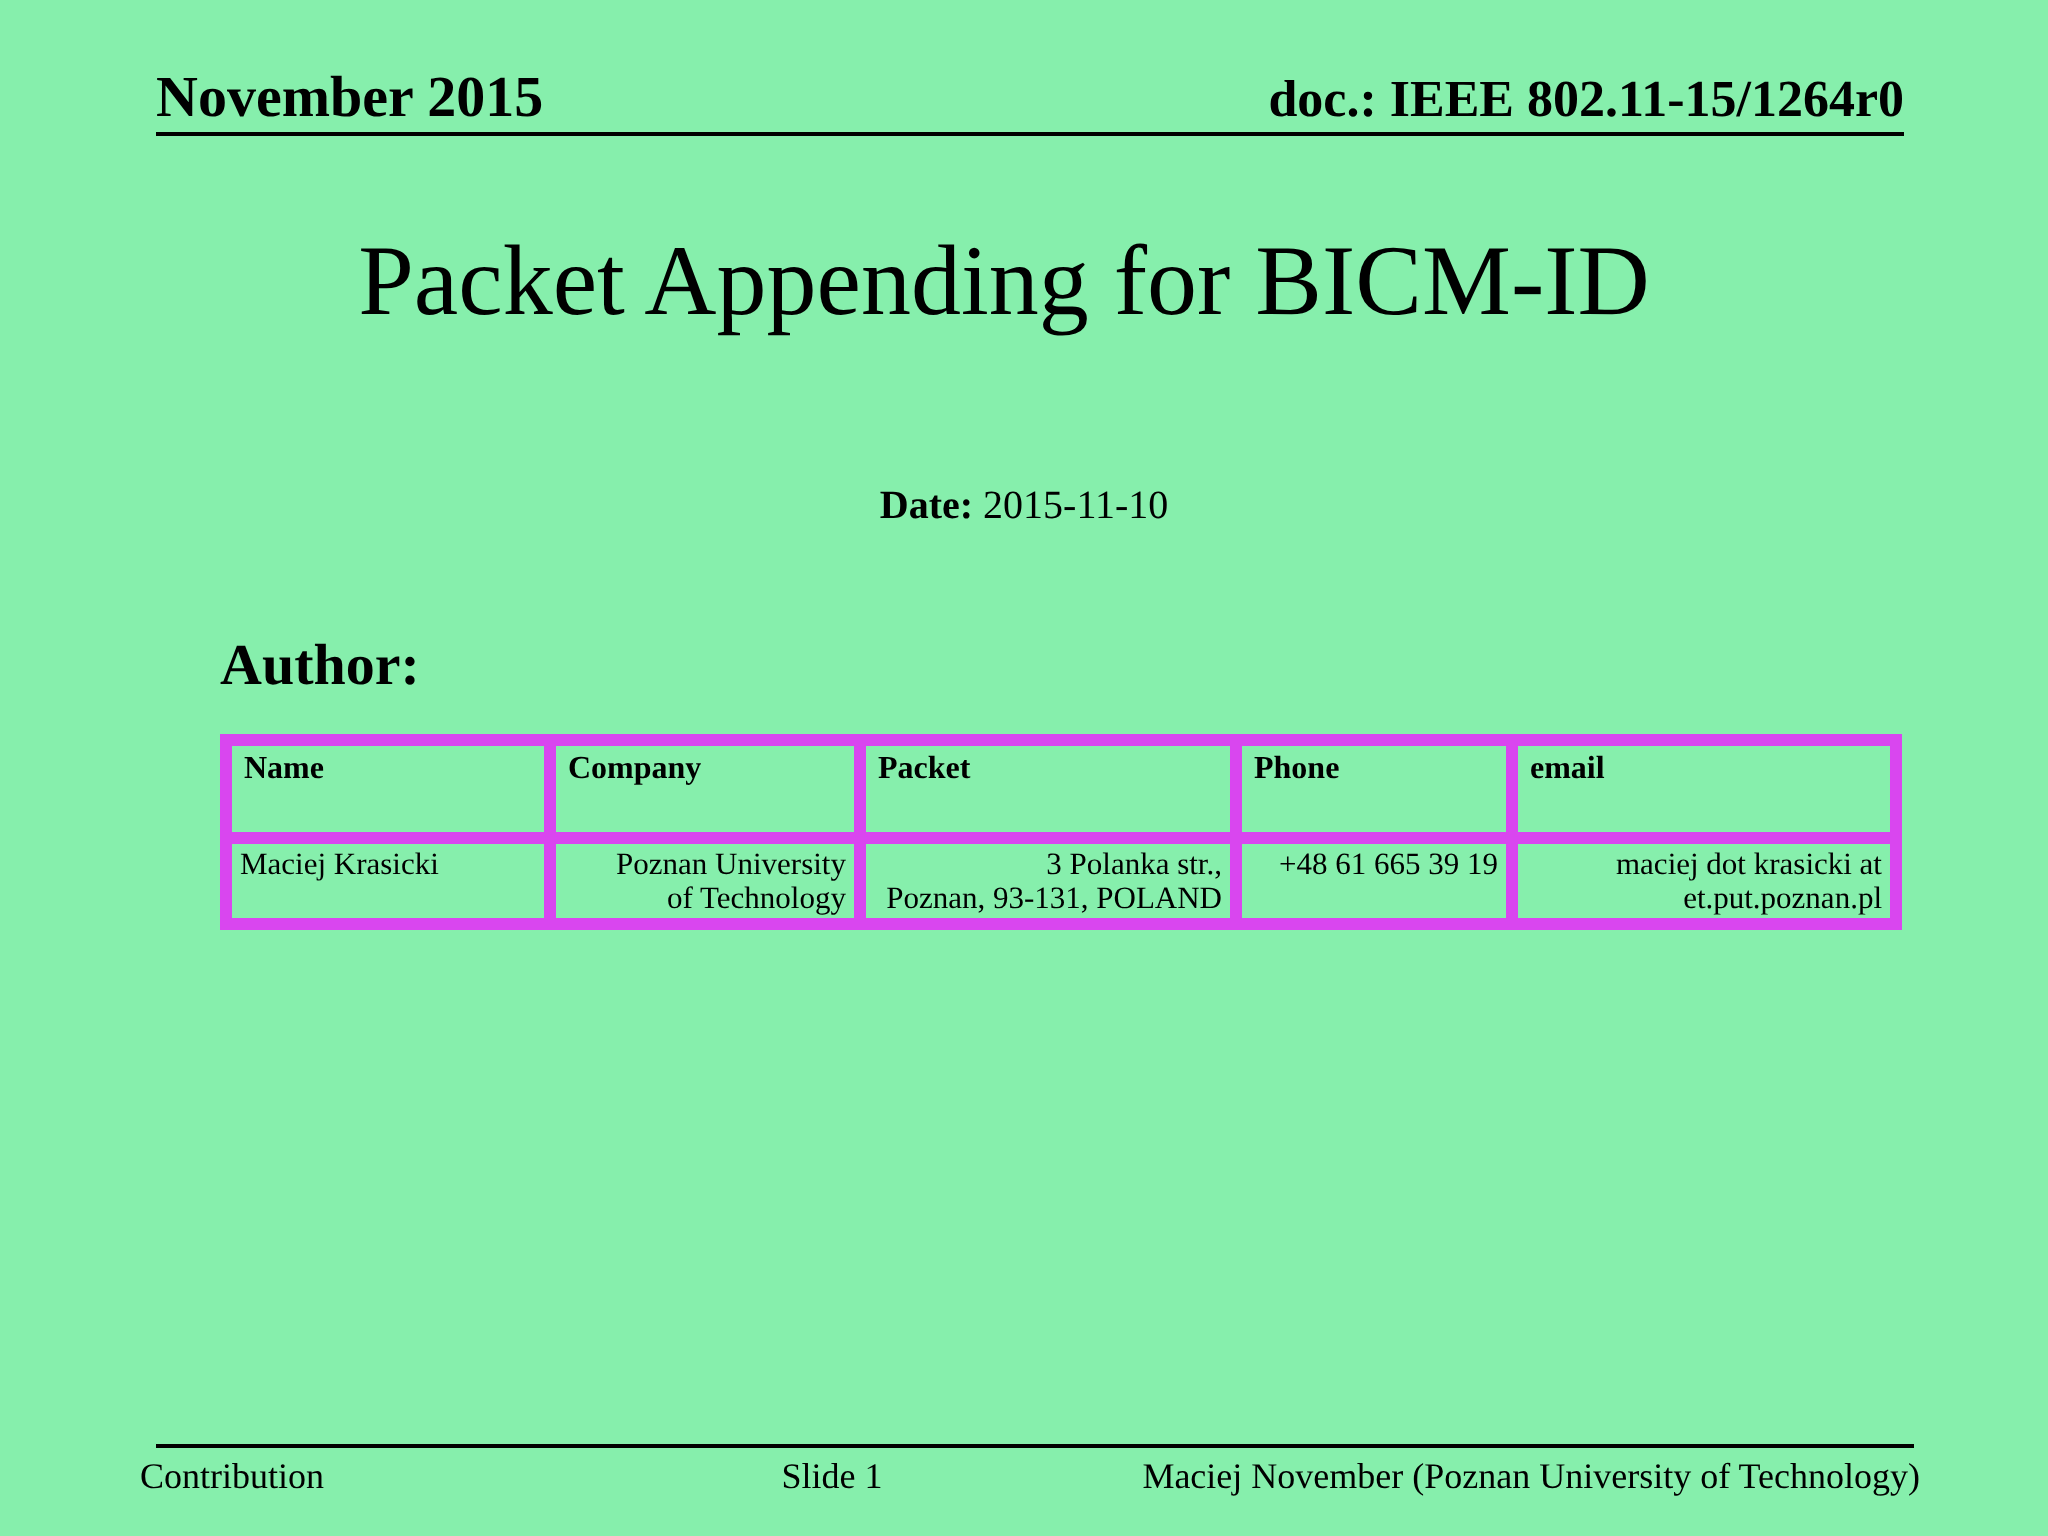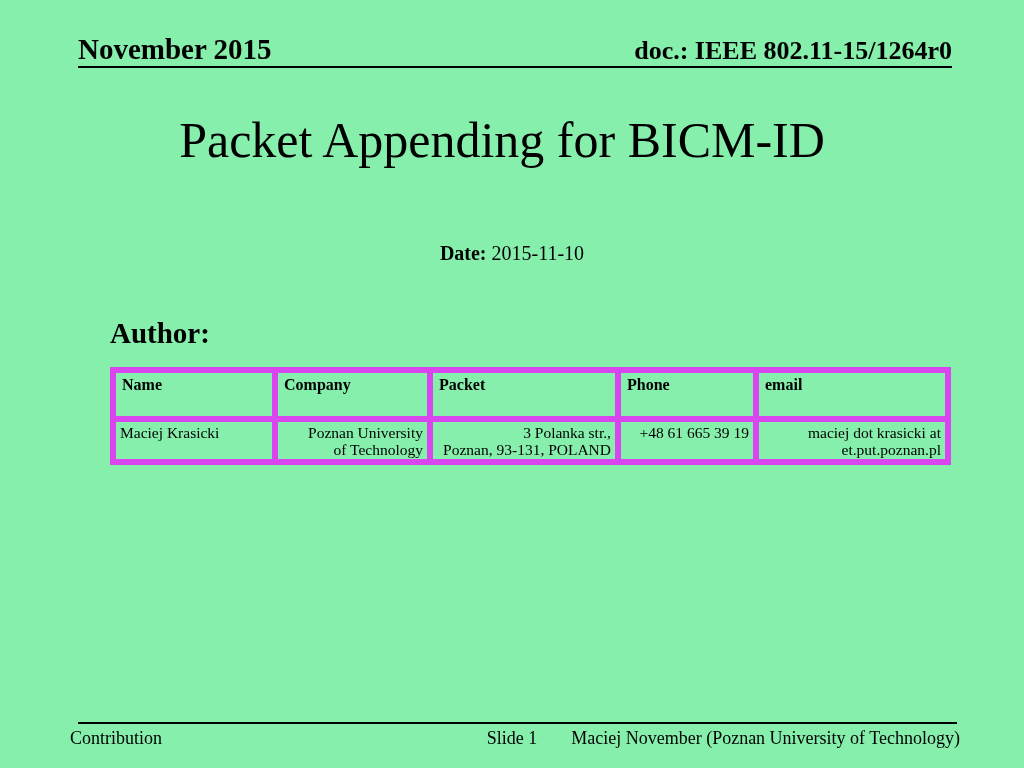--- a/index.html
+++ b/index.html
@@ -120,21 +120,21 @@
     position: absolute;
     left: 70px;
     top: 728px;
     font-size: 18px;
     line-height: 1.15;
   }
   .footer-center {
     position: absolute;
     left: 0;
     top: 728px;
-    width: 1024px;
+    width: 832px;
     text-align: center;
     font-size: 18px;
     line-height: 1.15;
   }
   .footer-right {
     position: absolute;
     right: 64px;
     top: 728px;
     font-size: 18px;
     line-height: 1.15;

